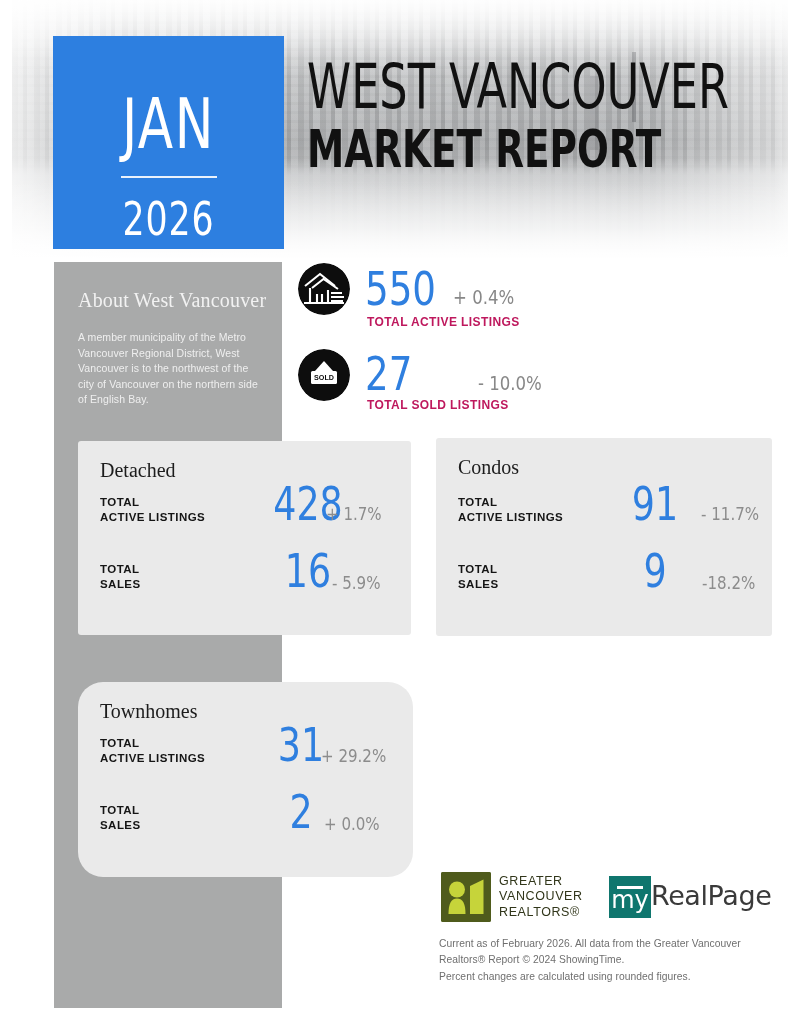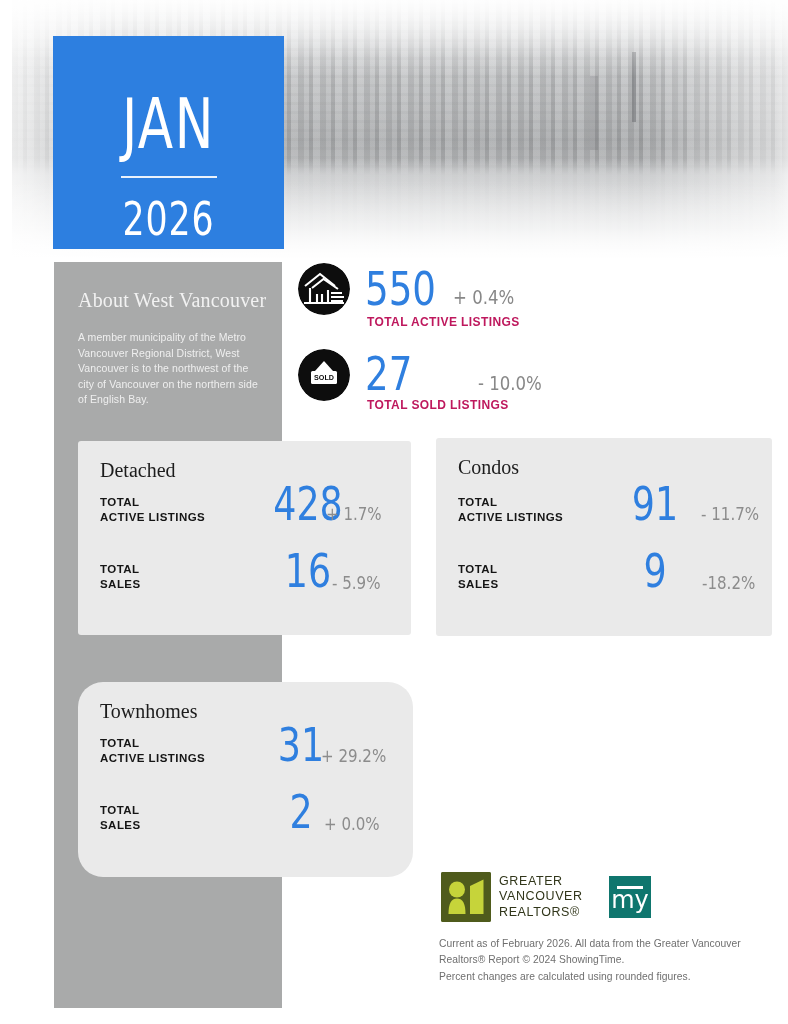--- a/index.html
+++ b/index.html
@@ -298,20 +298,24 @@
   <div class="header">
     <div class="header-photo"></div>
     <div class="header-fade"></div>
 
     <div class="date-box">
       <div class="date-month">JAN</div>
       <div class="date-rule"></div>
       <div class="date-year">2026</div>
     </div>
 
+    <div class="title-wrap">
+      <div class="title-line1">WEST VANCOUVER</div>
+      <div class="title-line2">MARKET REPORT</div>
+    </div>
   </div>
 
   <div class="sidebar">
     <div class="about-title">About West Vancouver</div>
     <div class="about-body">A member municipality of the Metro Vancouver Regional District, West Vancouver is to the northwest of the city of Vancouver on the northern side of English Bay.</div>
   </div>
 
   <div class="topstat">
     <div class="circ-icon" style="left:286px; top:263px;">
       <svg viewBox="0 0 52 52" width="52" height="52" aria-hidden="true">
@@ -411,20 +415,21 @@
   <div class="gvr-text">
     <div>GREATER</div>
     <div>VANCOUVER</div>
     <div>REALTORS®</div>
   </div>
 
   <div class="mrp-box">
     <div class="mrp-bar"></div>
     <div class="mrp-my">my</div>
   </div>
+  <div class="mrp-word">RealPage</div>
 
   <div class="footnote">
     <div>Current as of February 2026. All data from the Greater Vancouver</div>
     <div>Realtors® Report © 2024 ShowingTime.</div>
     <div>Percent changes are calculated using rounded figures.</div>
   </div>
 
 </div>
 
 </body></html>

